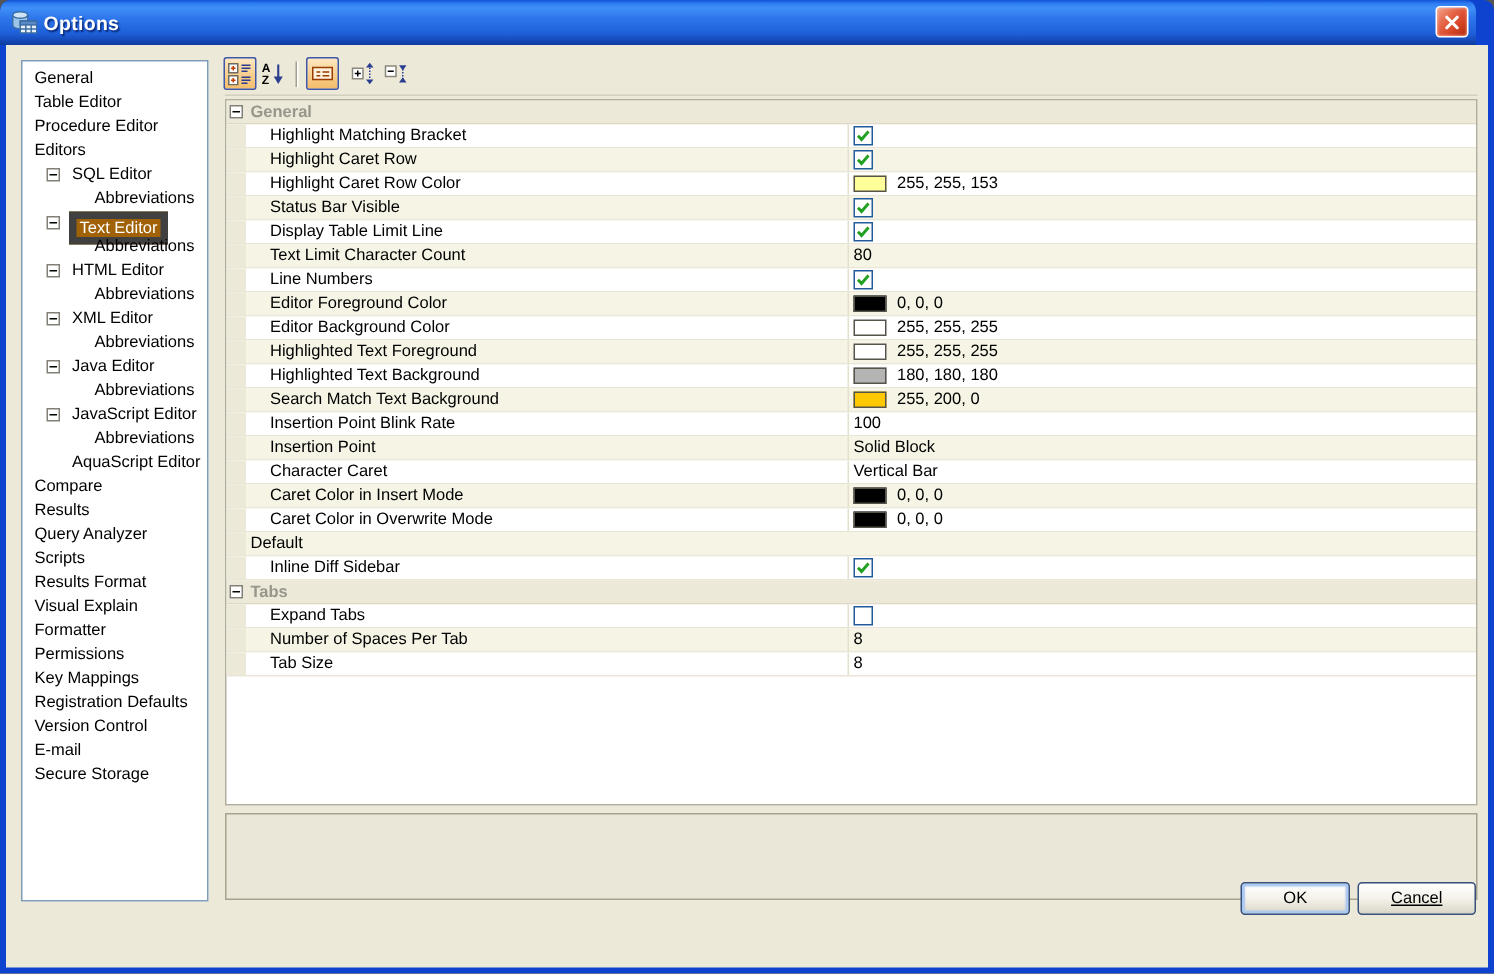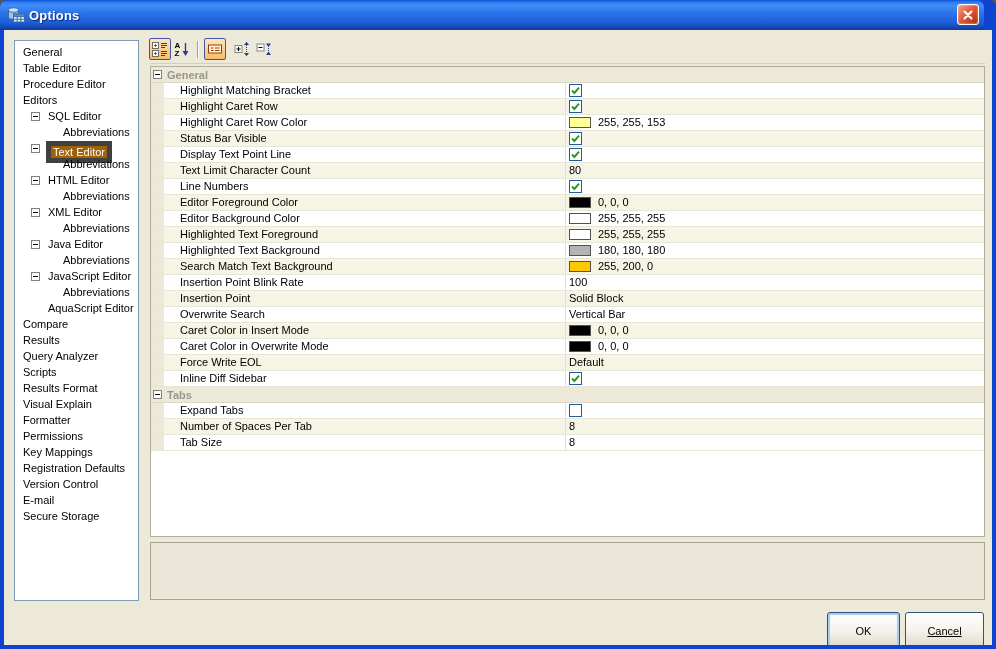--- a/index.html
+++ b/index.html
@@ -95,21 +95,21 @@
   }
   .swatch{width:22px;height:11px;border:1px solid #55534a;flex:none;margin-right:7px;}
   .value-text{white-space:nowrap;}
   
   .desc-panel{
     position:absolute;left:146px;top:512px;width:835px;height:58px;
     background:#eae7d8;border:1px solid #a6a391;
   }
   
   .btn{
-    position:absolute;top:582px;height:38px;border:1px solid #37507c;border-radius:3px;
+    position:absolute;top:558px;height:22px;border:1px solid #37507c;border-radius:3px;
     background:linear-gradient(180deg,#ffffff 0%,#f4f2ea 50%,#e0dccf 90%,#d4cfc0 100%);
     font-family:"Liberation Sans",sans-serif;font-size:11px;color:#000;
     display:flex;align-items:center;justify-content:center;
   }
   .btn-ok{left:823px;width:73px;box-shadow:inset 0 0 1px 2px #a9c8f1;}
   .btn-cancel{left:901px;width:79px;text-decoration:underline;}
 </style>
 </head>
 <body>
 
@@ -278,21 +278,21 @@
               <span style="display: flex;">
                 <svg width="11" height="11" viewBox="0 0 11 11">
                   <path d="M2 5.5 L4.4 8 L9 2.6" stroke="#1fa11f" stroke-width="2" fill="none"></path>
                 </svg>
               </span>
             </span>
           </span>
         </div>
         <div class="grid-row">
           <span class="row-gutter"></span>
-          <span class="row-label">Display Text Point Line</span>
+          <span class="row-label">Display Table Limit Line</span>
           <span class="row-value">
             <span class="checkbox">
               <span style="display: flex;">
                 <svg width="11" height="11" viewBox="0 0 11 11">
                   <path d="M2 5.5 L4.4 8 L9 2.6" stroke="#1fa11f" stroke-width="2" fill="none"></path>
                 </svg>
               </span>
             </span>
           </span>
         </div>
@@ -365,21 +365,21 @@
         </div>
         <div class="grid-row alt">
           <span class="row-gutter"></span>
           <span class="row-label">Insertion Point</span>
           <span class="row-value">
             <span class="value-text">Solid Block</span>
           </span>
         </div>
         <div class="grid-row">
           <span class="row-gutter"></span>
-          <span class="row-label">Overwrite Search</span>
+          <span class="row-label">Character Caret</span>
           <span class="row-value">
             <span class="value-text">Vertical Bar</span>
           </span>
         </div>
         <div class="grid-row alt">
           <span class="row-gutter"></span>
           <span class="row-label">Caret Color in Insert Mode</span>
           <span class="row-value">
             <span class="swatch" style="background: rgb(0, 0, 0);"></span>
             <span class="value-text">0, 0, 0</span>
@@ -388,21 +388,20 @@
         <div class="grid-row">
           <span class="row-gutter"></span>
           <span class="row-label">Caret Color in Overwrite Mode</span>
           <span class="row-value">
             <span class="swatch" style="background: rgb(0, 0, 0);"></span>
             <span class="value-text">0, 0, 0</span>
           </span>
         </div>
         <div class="grid-row alt">
           <span class="row-gutter"></span>
-          <span class="row-label">Force Write EOL</span>
           <span class="row-value">
             <span class="value-text">Default</span>
           </span>
         </div>
         <div class="grid-row">
           <span class="row-gutter"></span>
           <span class="row-label">Inline Diff Sidebar</span>
           <span class="row-value">
             <span class="checkbox">
               <span style="display: flex;">

